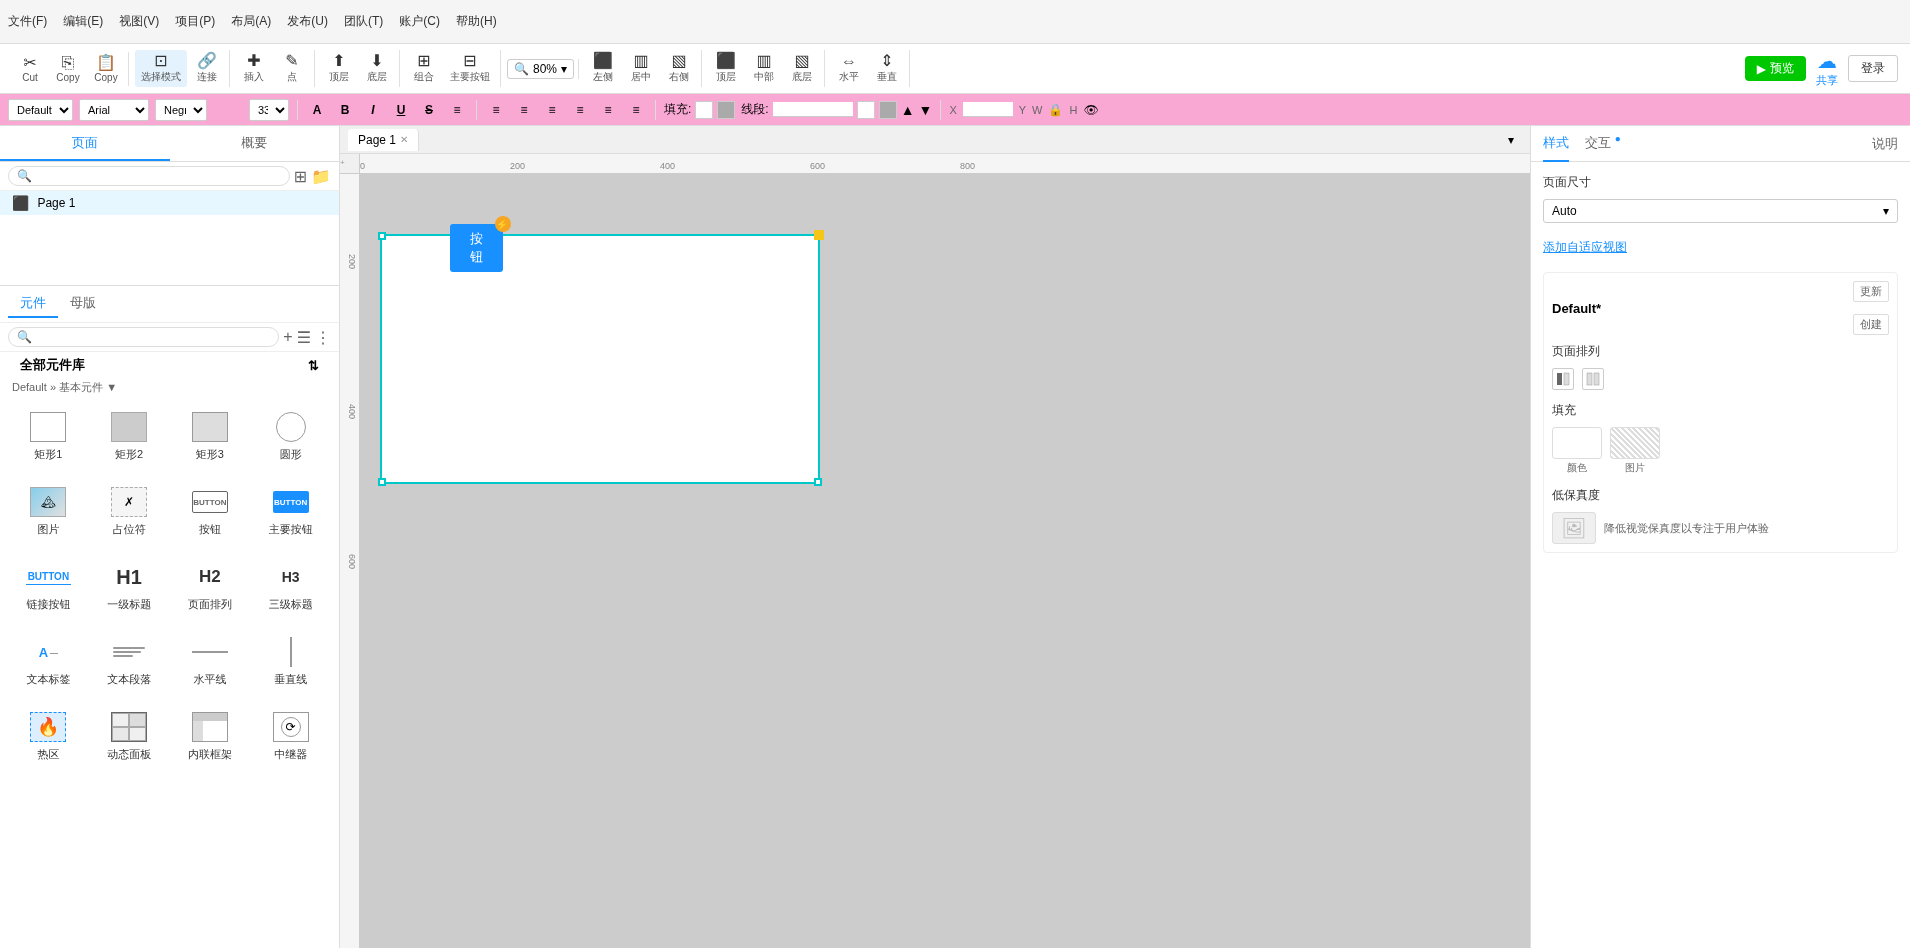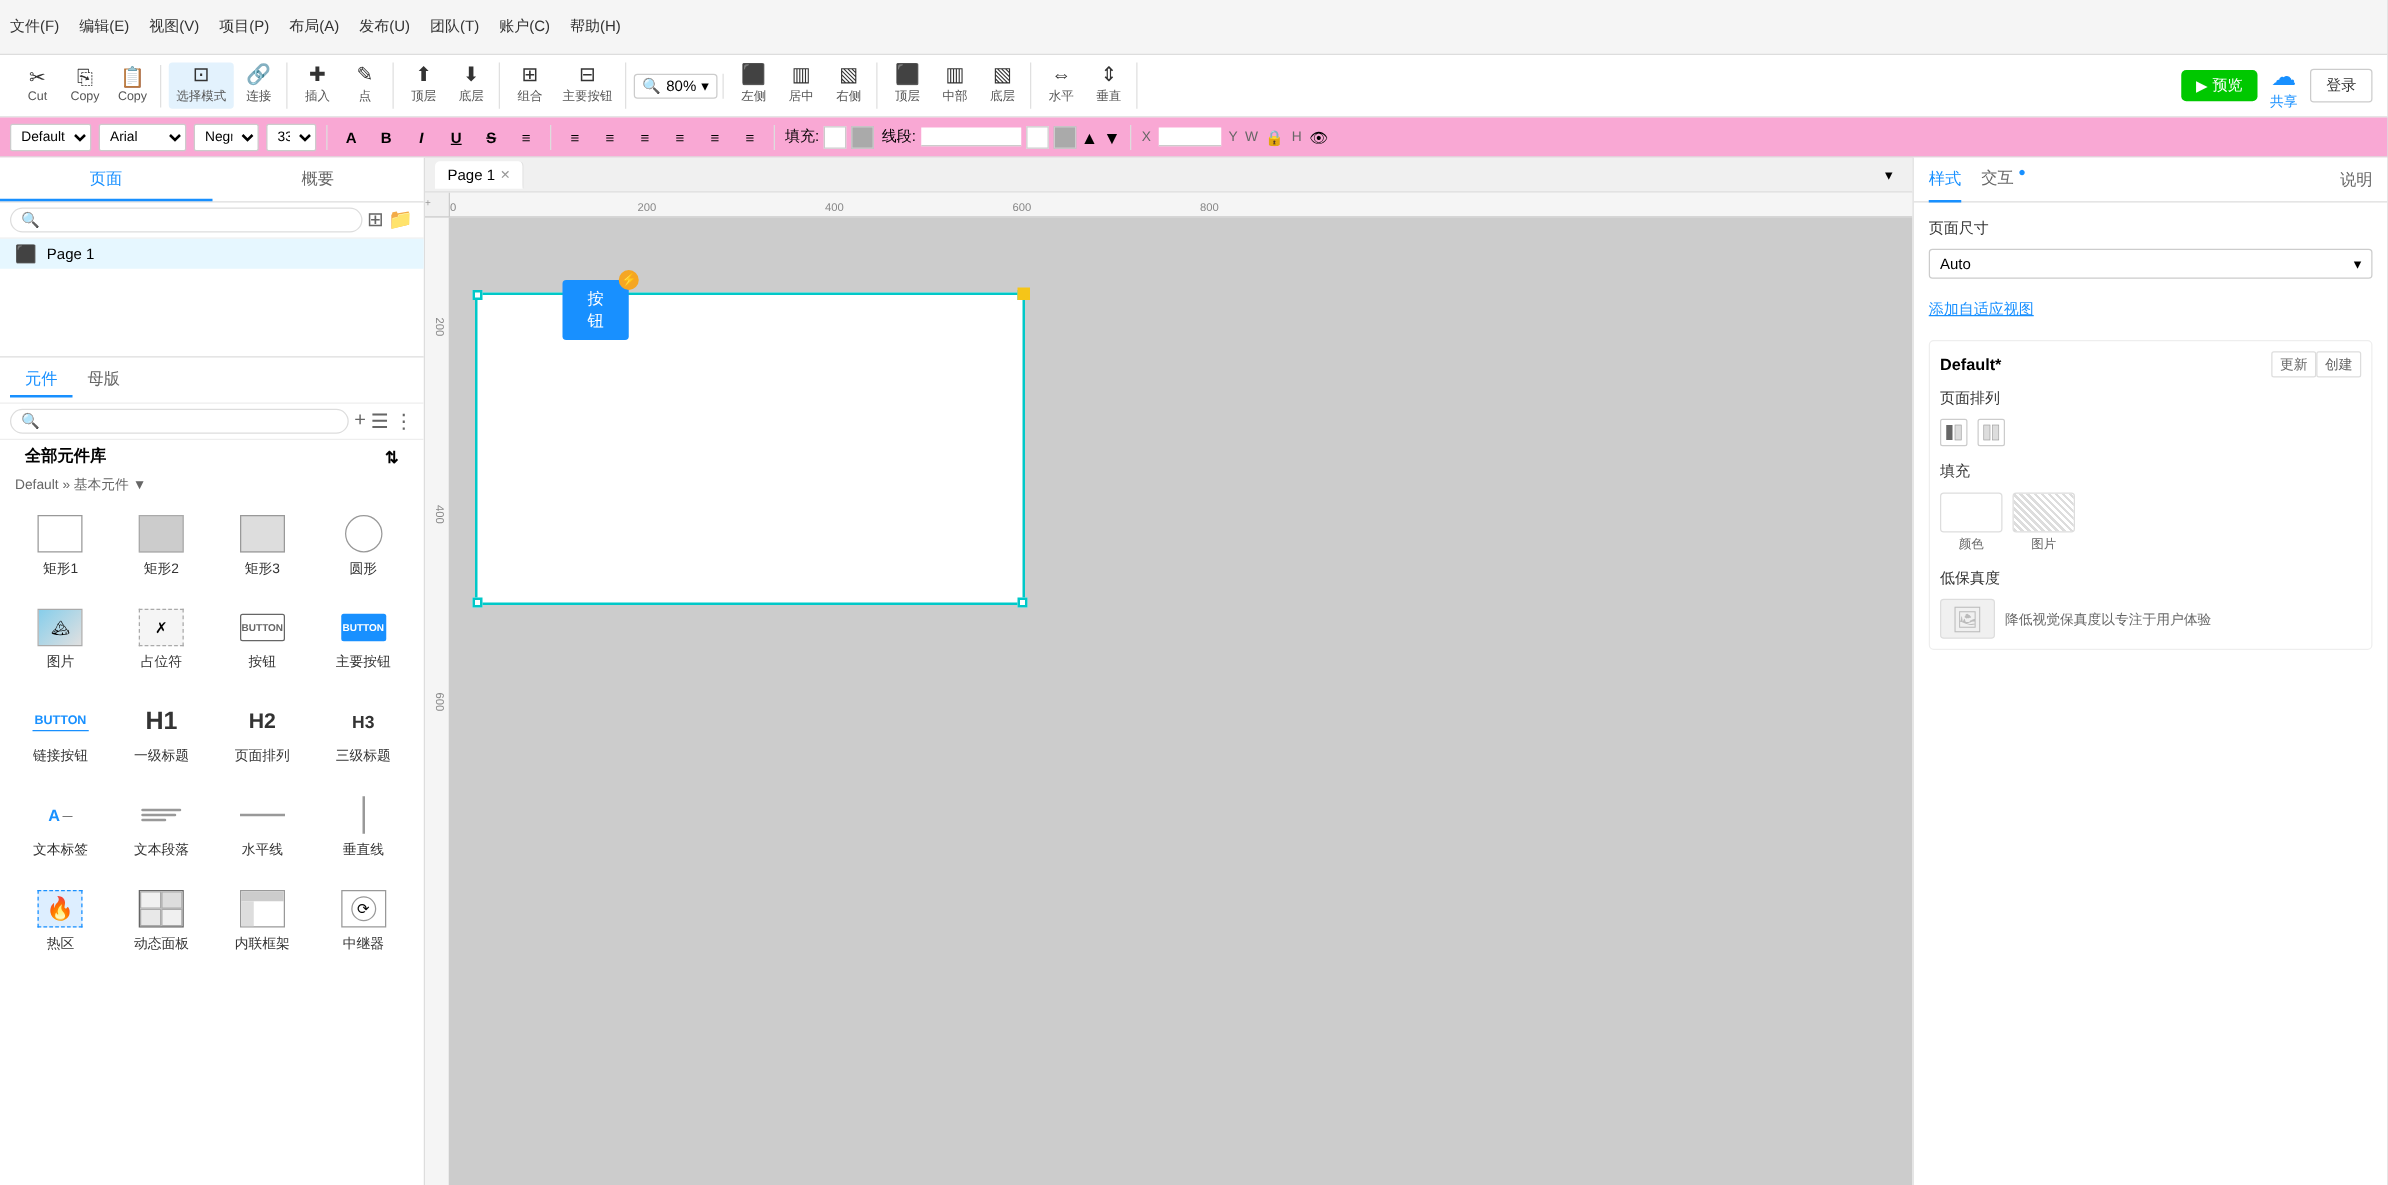--- a/index.html
+++ b/index.html
@@ -78,21 +78,21 @@
     .right-tab { font-size: 13px; cursor: pointer; color: #666; padding: 8px 0; border-bottom: 2px solid transparent; }
     .right-tab.active { color: #1890ff; border-bottom: 2px solid #1890ff; }
     .right-tab-explain { font-size: 13px; color: #666; cursor: pointer; margin-left: auto; }
     .right-content { padding: 12px; display: flex; flex-direction: column; gap: 16px; overflow-y: auto; flex: 1; }
     .right-section-title { font-size: 12px; color: #333; margin-bottom: 8px; }
     .auto-select { display: flex; align-items: center; justify-content: space-between; border: 1px solid #ccc; border-radius: 3px; padding: 4px 8px; width: 100%; font-size: 12px; cursor: pointer; }
     .add-viewport { color: #1890ff; font-size: 12px; cursor: pointer; text-decoration: underline; }
     .default-section { border: 1px solid #eee; border-radius: 4px; padding: 8px; }
     .default-title { display: flex; align-items: center; justify-content: space-between; margin-bottom: 8px; }
     .default-name { font-size: 13px; font-weight: bold; }
-    .default-actions { display: flex; gap: 0; }
+    .default-actions { display: flex; gap: 12px; flex-direction: column; }
     .default-action-btn { font-size: 11px; color: #666; cursor: pointer; padding: 2px 6px; border: 1px solid #ddd; border-radius: 2px; }
     .page-arrange { display: flex; align-items: center; gap: 8px; }
     .arrange-icon { width: 22px; height: 22px; border: 1px solid #ccc; border-radius: 2px; display: flex; align-items: center; justify-content: center; cursor: pointer; }
     .fill-row { display: flex; align-items: center; gap: 8px; }
     .fill-btn { display: flex; flex-direction: column; align-items: center; gap: 2px; cursor: pointer; }
     .fill-preview { width: 50px; height: 32px; border: 1px solid #ddd; border-radius: 3px; display: flex; align-items: center; justify-content: center; font-size: 18px; color: #ccc; }
     .fill-preview-img { background: repeating-linear-gradient(45deg, #ddd 0, #ddd 2px, white 0, white 4px); }
     .fill-label { font-size: 10px; color: #666; }
     .fidelity-row { display: flex; align-items: center; gap: 8px; }
     .fidelity-icon { width: 44px; height: 32px; background: #f0f0f0; border: 1px solid #ddd; border-radius: 3px; display: flex; align-items: center; justify-content: center; color: #bbb; font-size: 20px; }
@@ -272,21 +272,21 @@
 <div class="formatbar">
   <select class="formatbar-select">
     <option>Default</option>
   </select>
   <select class="formatbar-select" style="width:70px;">
     <option>Arial</option>
   </select>
   <select class="formatbar-select" style="width:52px;">
     <option>Negreta</option>
   </select>
-  <select class="formatbar-select" style="width:40px;">
+  <select class="formatbar-select" style="width:40px;margin-left:36px;">
     <option>33</option>
   </select>
   <div class="formatbar-separator"></div>
   <div class="formatbar-btn" style="font-weight:bold;">A</div>
   <div class="formatbar-btn" style="font-weight:bold;">B</div>
   <div class="formatbar-btn" style="font-style:italic;">I</div>
   <div class="formatbar-btn" style="text-decoration:underline;">U</div>
   <div class="formatbar-btn" style="text-decoration:line-through;">S</div>
   <div class="formatbar-btn">≡</div>
   <div class="formatbar-separator"></div>

